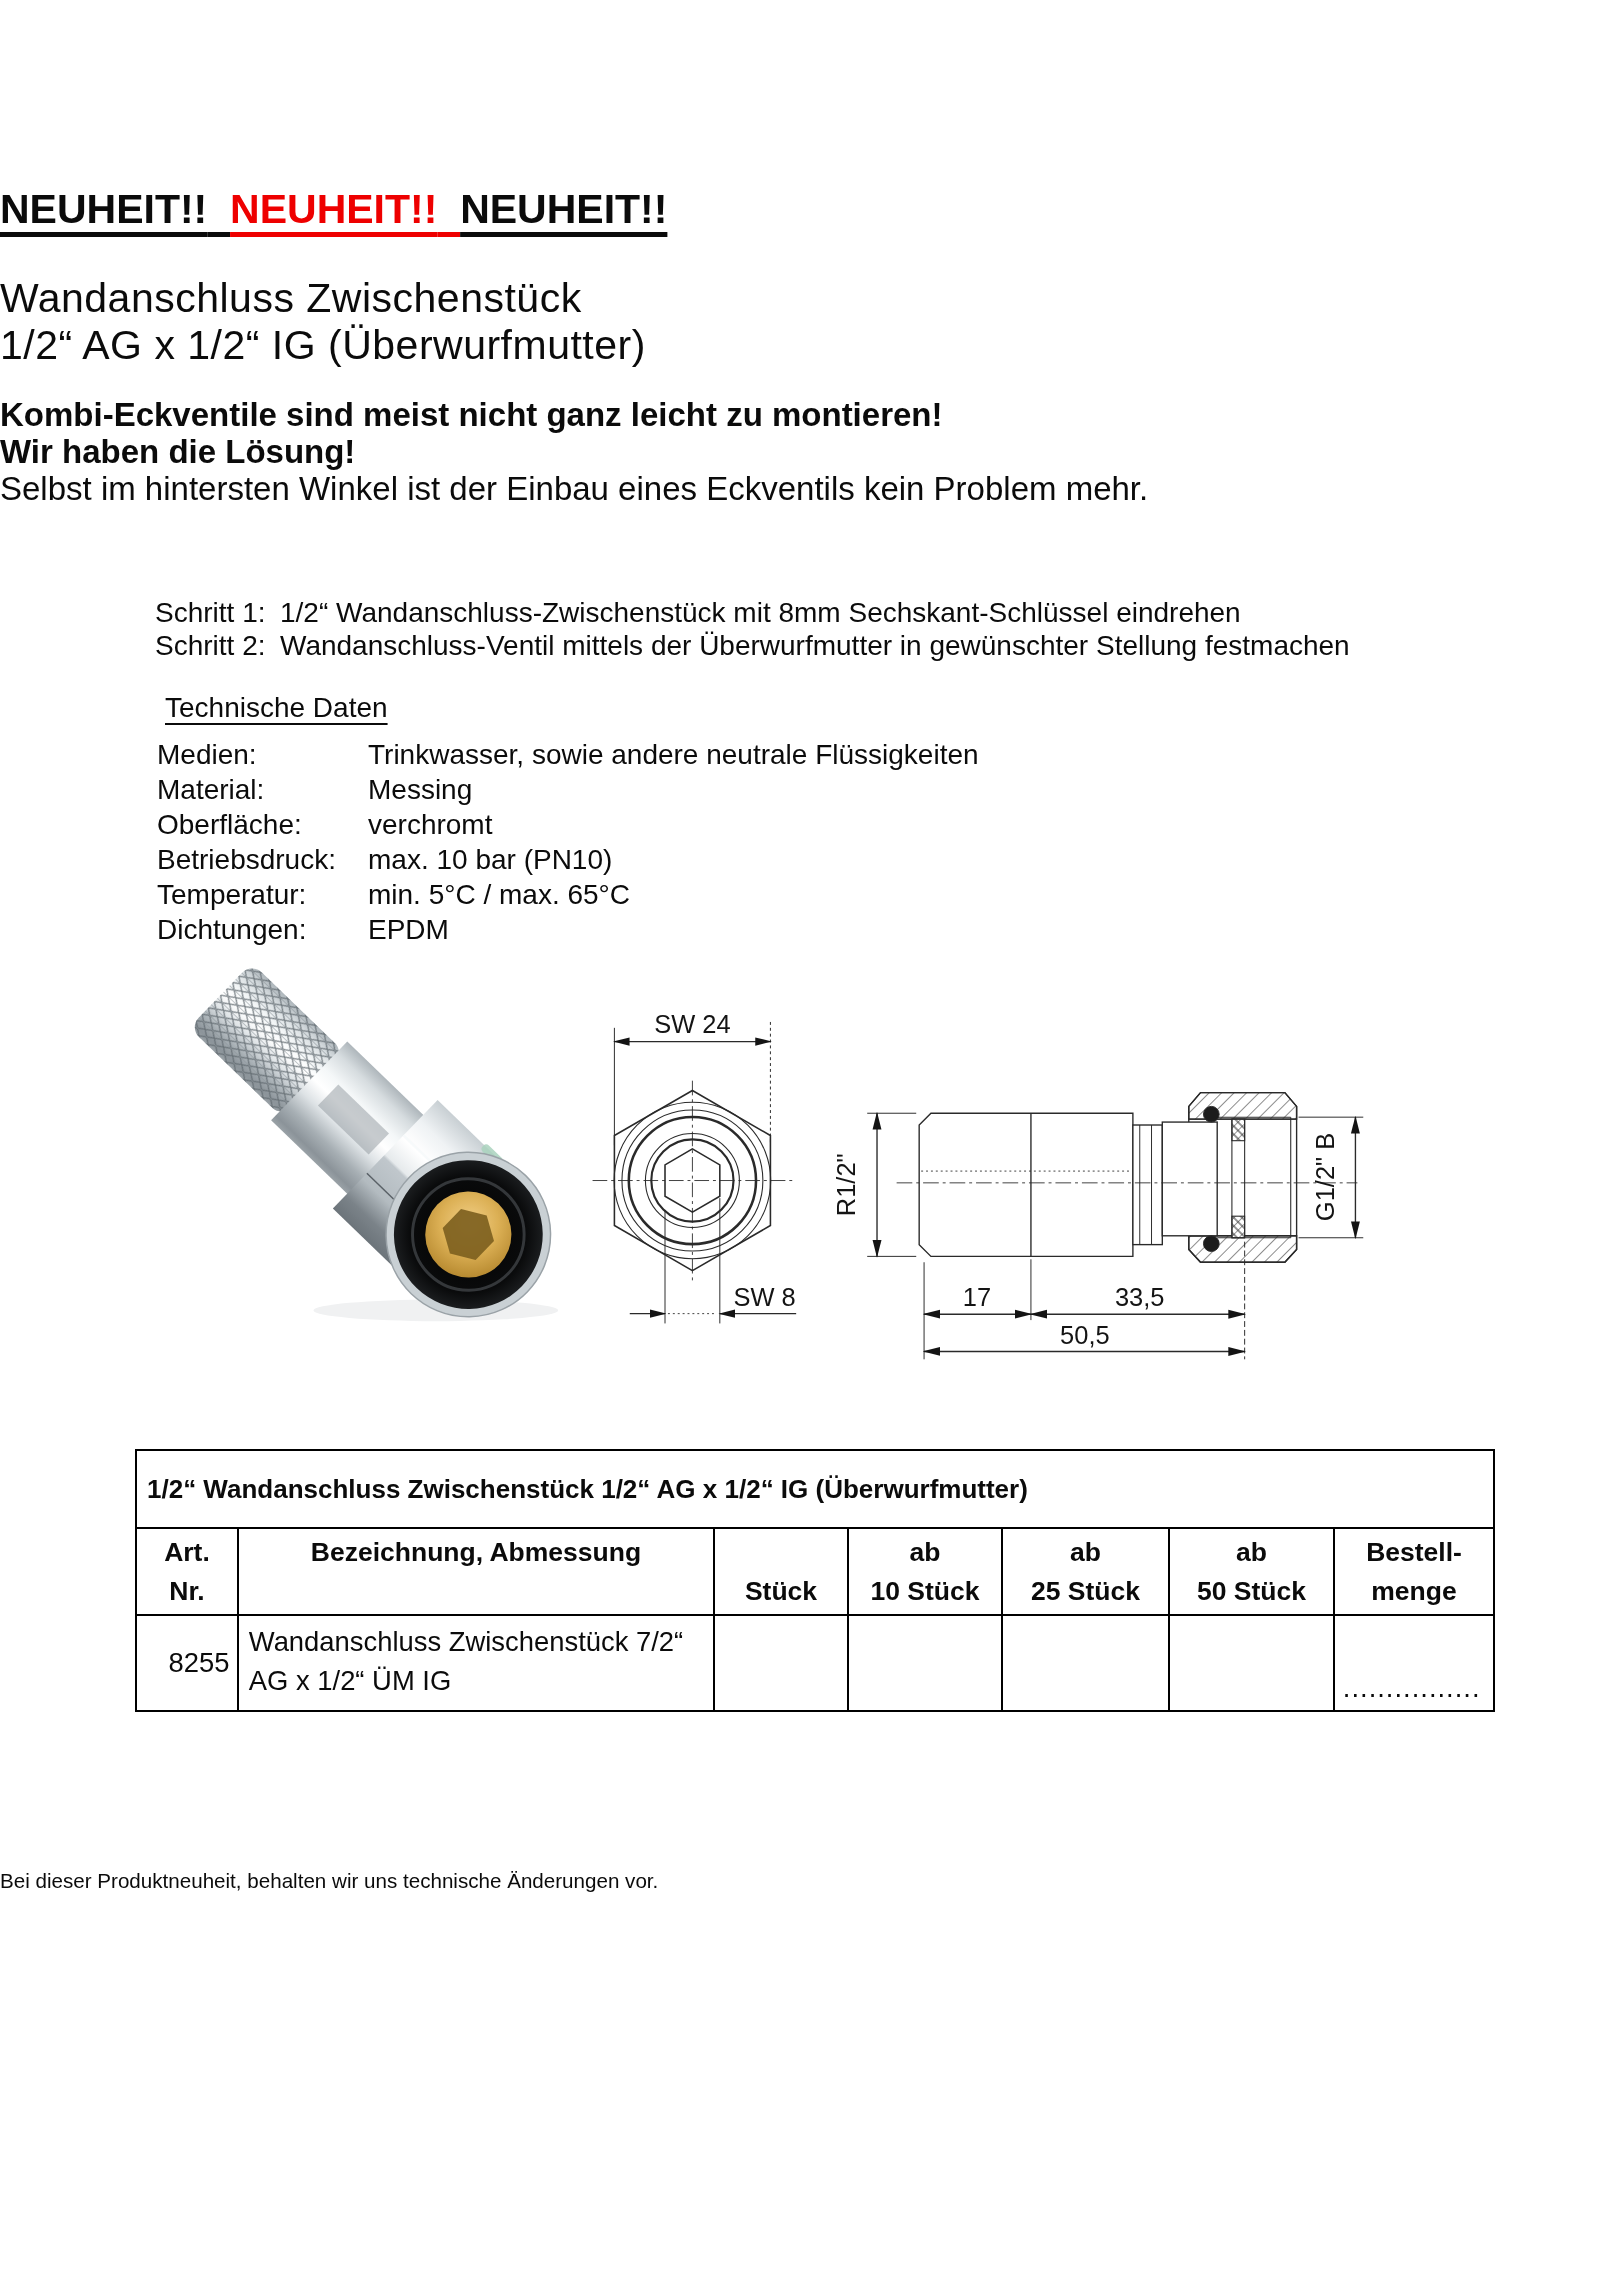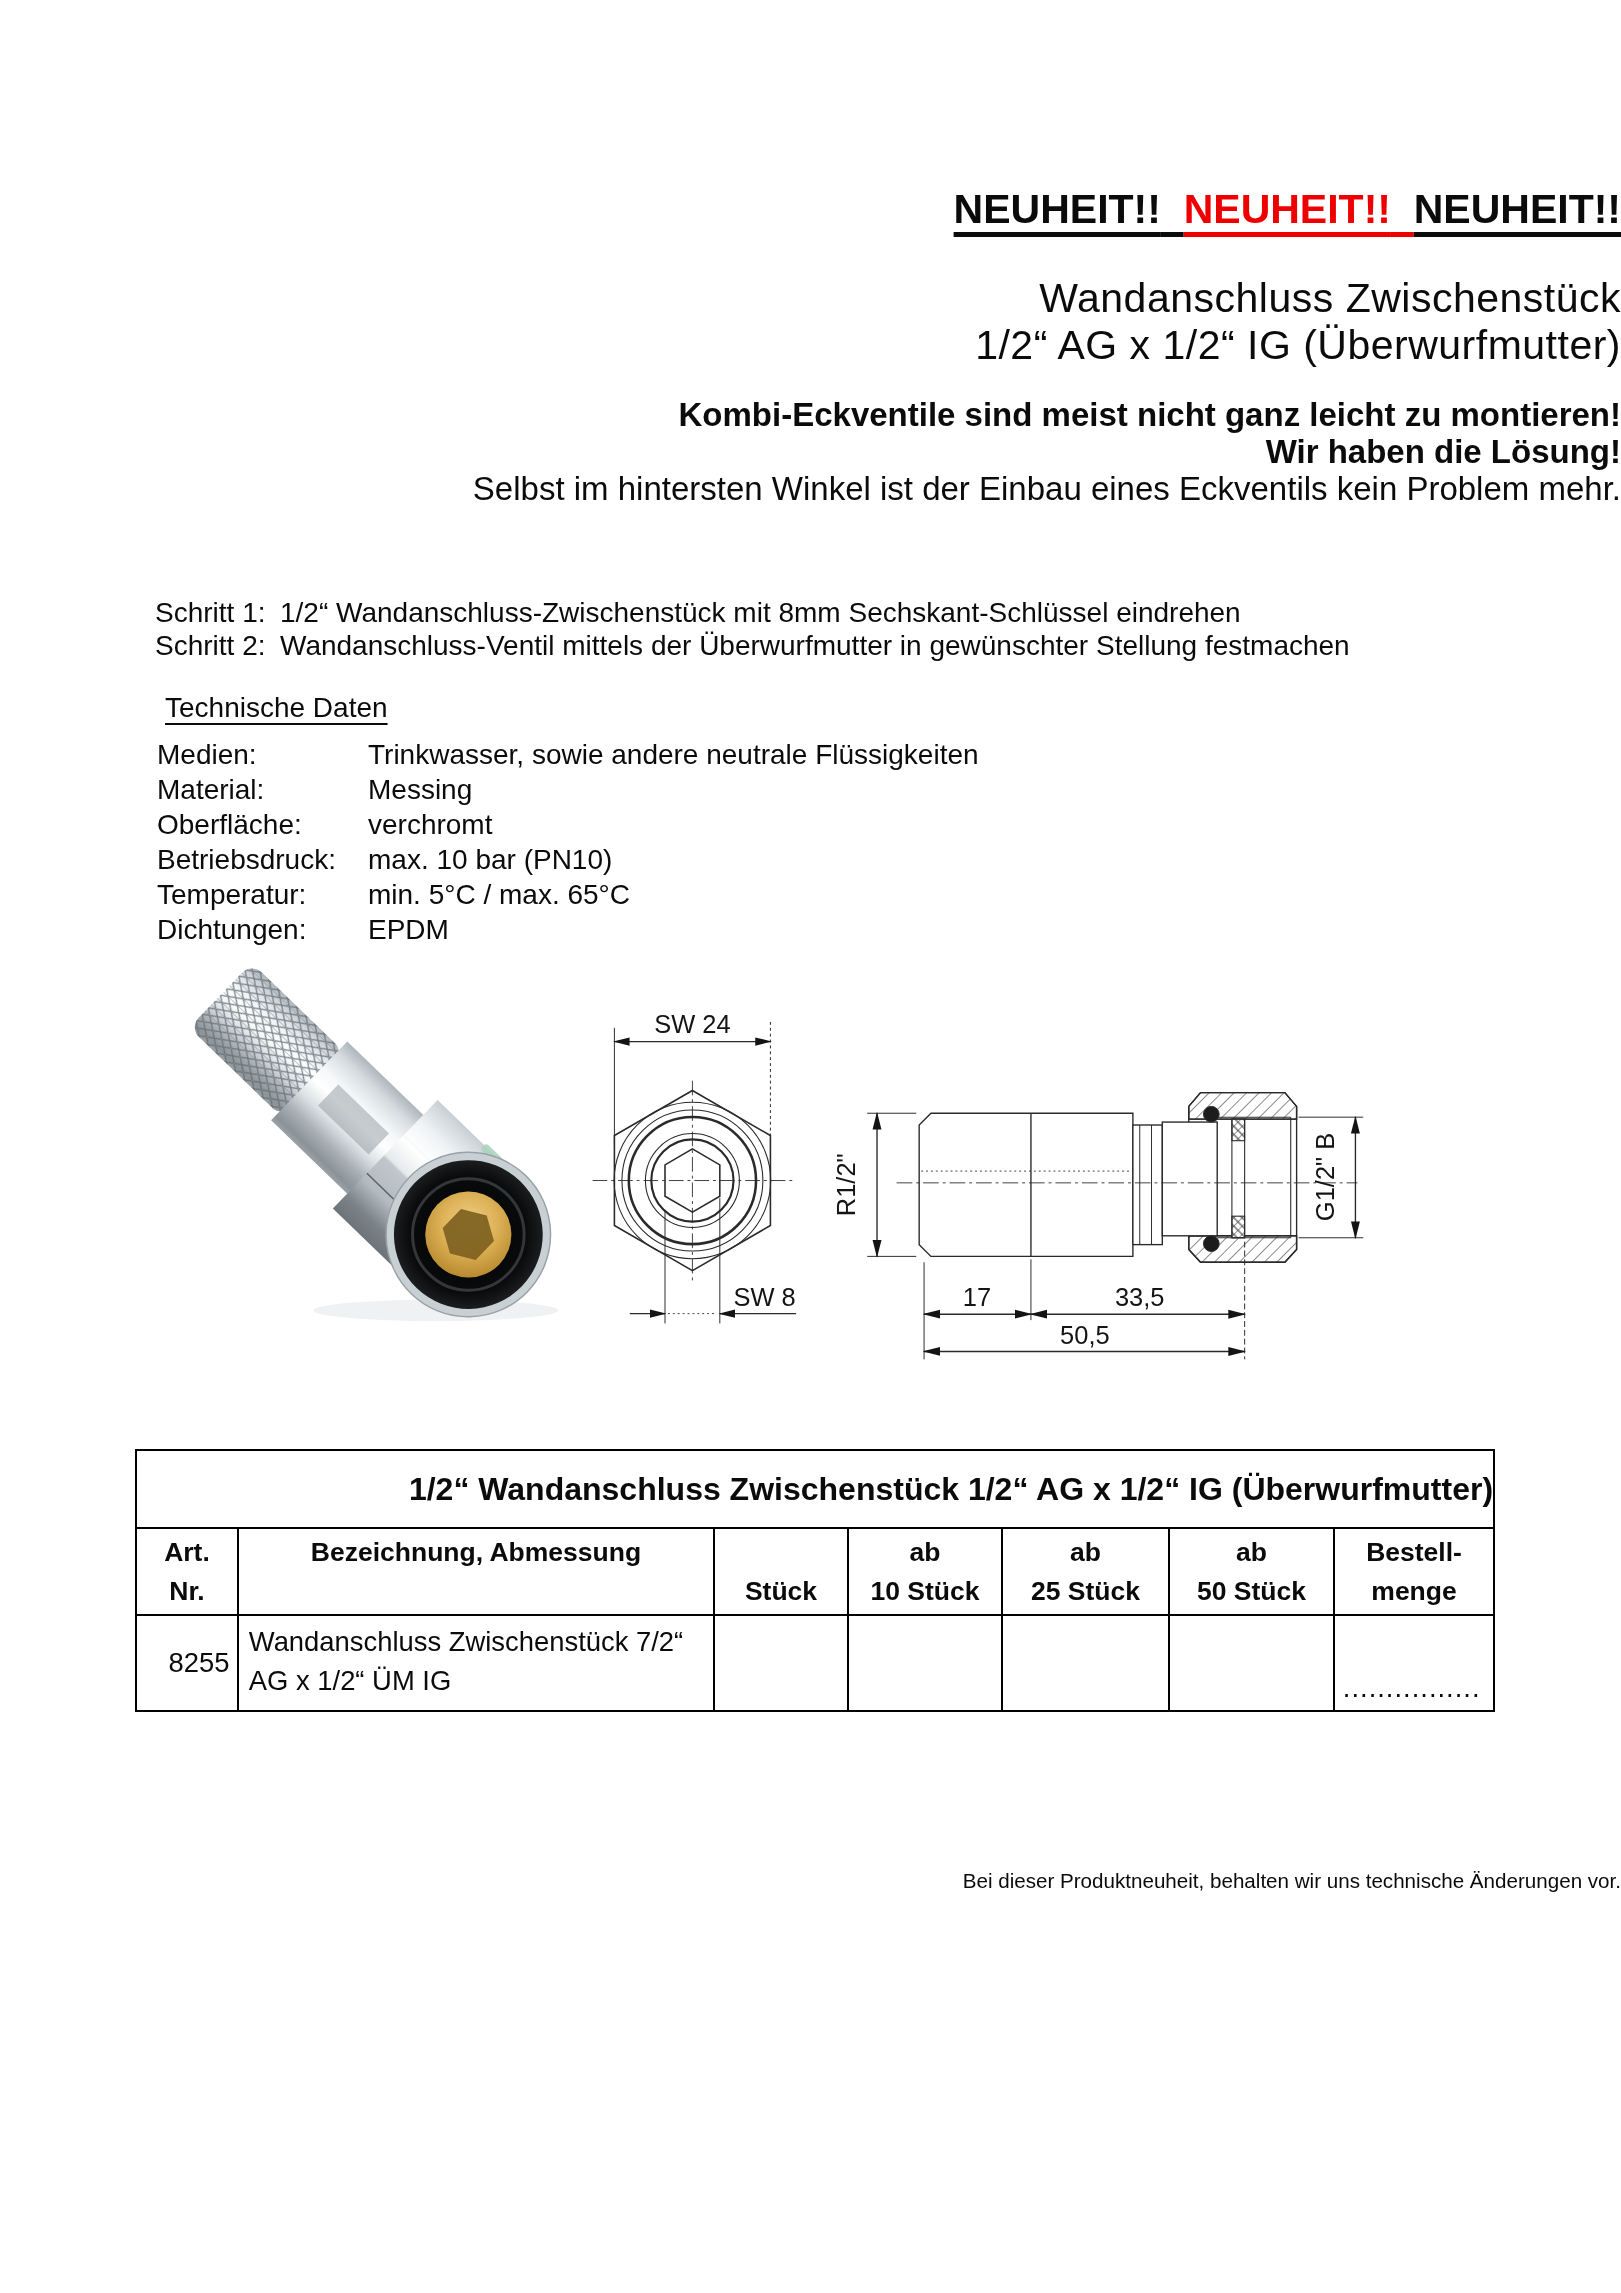--- a/index.html
+++ b/index.html
@@ -1,19 +1,19 @@
 <!DOCTYPE html>
 <html><head>
 <meta charset="utf-8">
 <style>
   html,body{margin:0;padding:0;background:#ffffff;}
   .page{position:relative;width:1621px;height:2294px;background:#fff;overflow:hidden;
         font-family:"Liberation Sans","DejaVu Sans",sans-serif;color:#0b0b0b;}
   .abs{position:absolute;}
-  .ctr{left:0;width:1621px;text-align:right;}
+  .ctr{left:0;width:1621px;text-align:left;}
 
   
   .headline{top:186px;font-size:41px;font-weight:bold;letter-spacing:0px;line-height:47px;}
   .hl{text-decoration:underline;text-decoration-thickness:4.9px;text-underline-offset:8.8px;}
   .accent{color:#ee0000;}
 
   
   .title{top:275px;font-size:41px;line-height:47px;letter-spacing:0.5px;}
 
   
@@ -29,21 +29,21 @@
   .tech{top:737px;left:157px;font-size:28px;}
   .tech .row{height:35px;line-height:35px;}
   .tech .lbl{display:inline-block;width:211px;}
 
   
   svg text{font-family:"Liberation Sans","DejaVu Sans",sans-serif;fill:#141414;}
 
   
   .order{top:1449px;left:135px;border-collapse:collapse;table-layout:fixed;width:1358px;}
   .order td{border:2px solid #000;padding:0;vertical-align:middle;}
-  .order .titlecell{height:76px;font-size:32px;font-weight:bold;padding-left:1px;border-bottom:2.9px solid #000;text-align:right;}
+  .order .titlecell{height:76px;font-size:26px;font-weight:bold;padding-left:10px;border-bottom:2.9px solid #000;}
   .order .hcell{height:85px;text-align:center;font-weight:bold;font-size:26.5px;border-bottom:2.9px solid #000;}
   .order .hcell .h1,.order .hcell .h2{height:39px;line-height:39px;}
   .order .dcell{height:88px;font-size:27.4px;}
   .order .artcell{text-align:center;padding-left:24px;}
   .order .desccell{vertical-align:top;padding:5.9px 7.8px 0 9.8px;line-height:39px;}
   .order .fillcell{position:relative;}
   .order .dots{position:absolute;left:7.8px;right:5.9px;bottom:5.9px;font-size:27.4px;letter-spacing:1px;overflow:hidden;white-space:nowrap;}
 
   
   .footer{top:1867px;font-size:20.6px;line-height:27.4px;}

